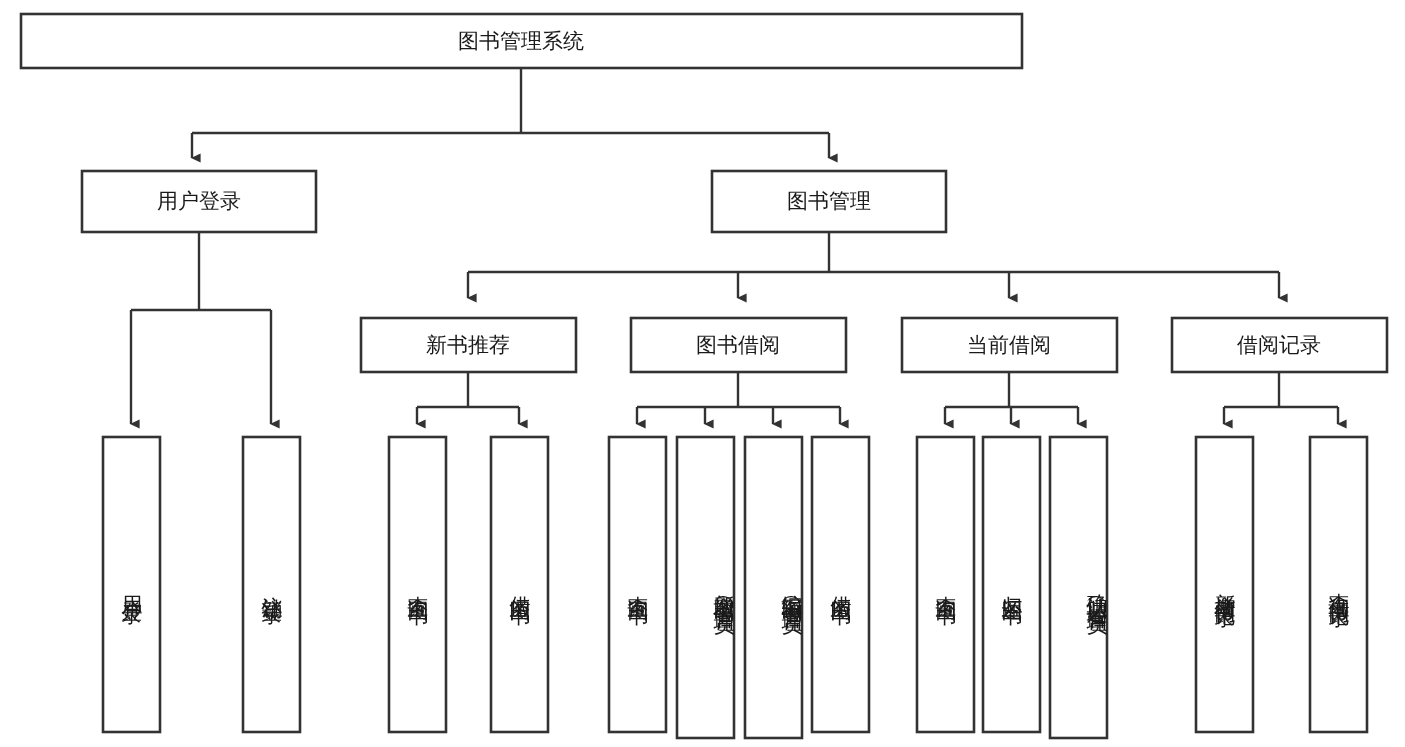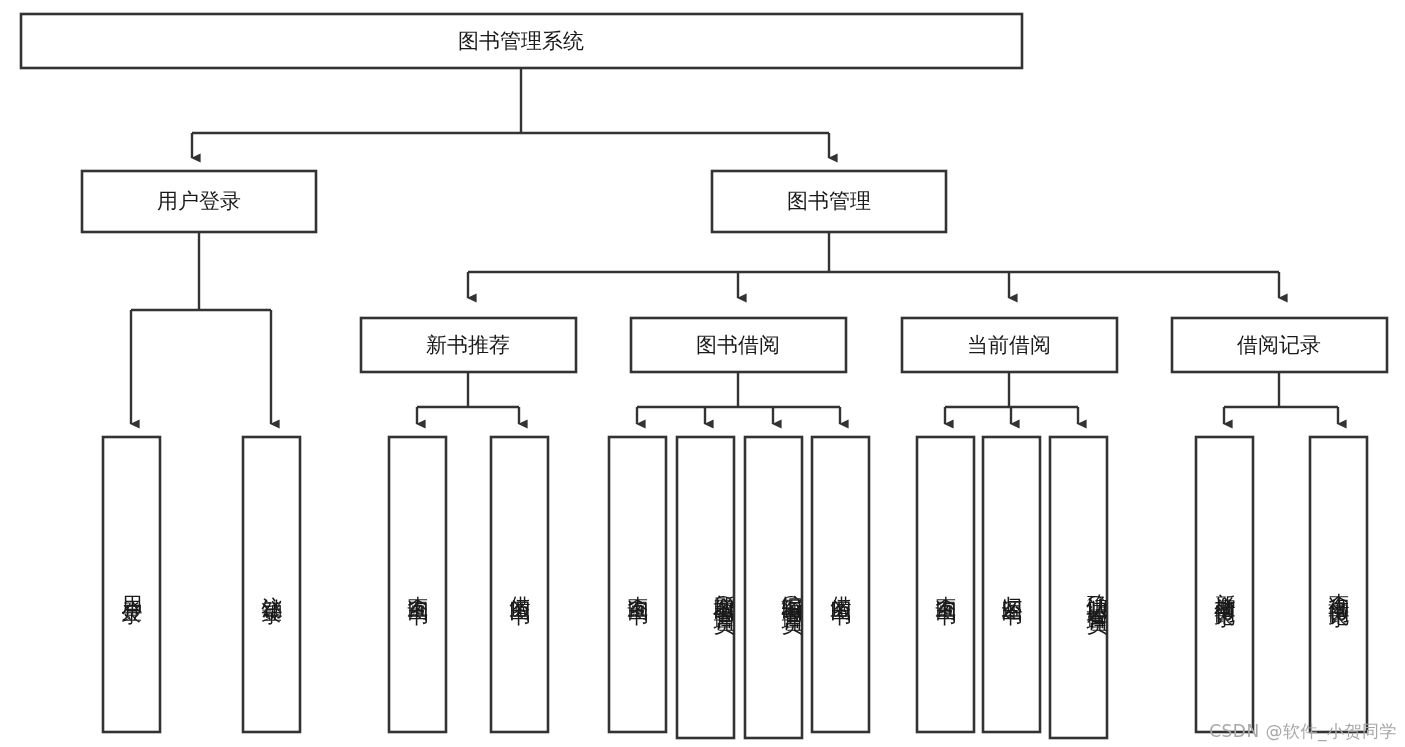--- a/index.html
+++ b/index.html
@@ -194,15 +194,14 @@
   <div class="leaf-label" style="left:745px; top:443px; width:57px; height:295px;">编辑图书（管理员）</div>
   <div class="leaf-label centered" style="left:812px; top:437px; width:57px; height:295px;">借阅图书</div>
 
   <div class="leaf-label centered" style="left:917px; top:437px; width:57px; height:295px;">查询图书</div>
   <div class="leaf-label centered" style="left:983px; top:437px; width:57px; height:295px;">归还图书</div>
   <div class="leaf-label" style="left:1050px; top:443px; width:57px; height:295px;">确认归还（管理员）</div>
 
   <div class="leaf-label centered" style="left:1196px; top:437px; width:57px; height:295px;">新增借阅记录</div>
   <div class="leaf-label centered" style="left:1310px; top:437px; width:57px; height:295px;">查询借阅记录</div>
 
-  <div class="watermark">CSDN @软件_小贺同学</div>
 
 </div>
 
 </body></html>

